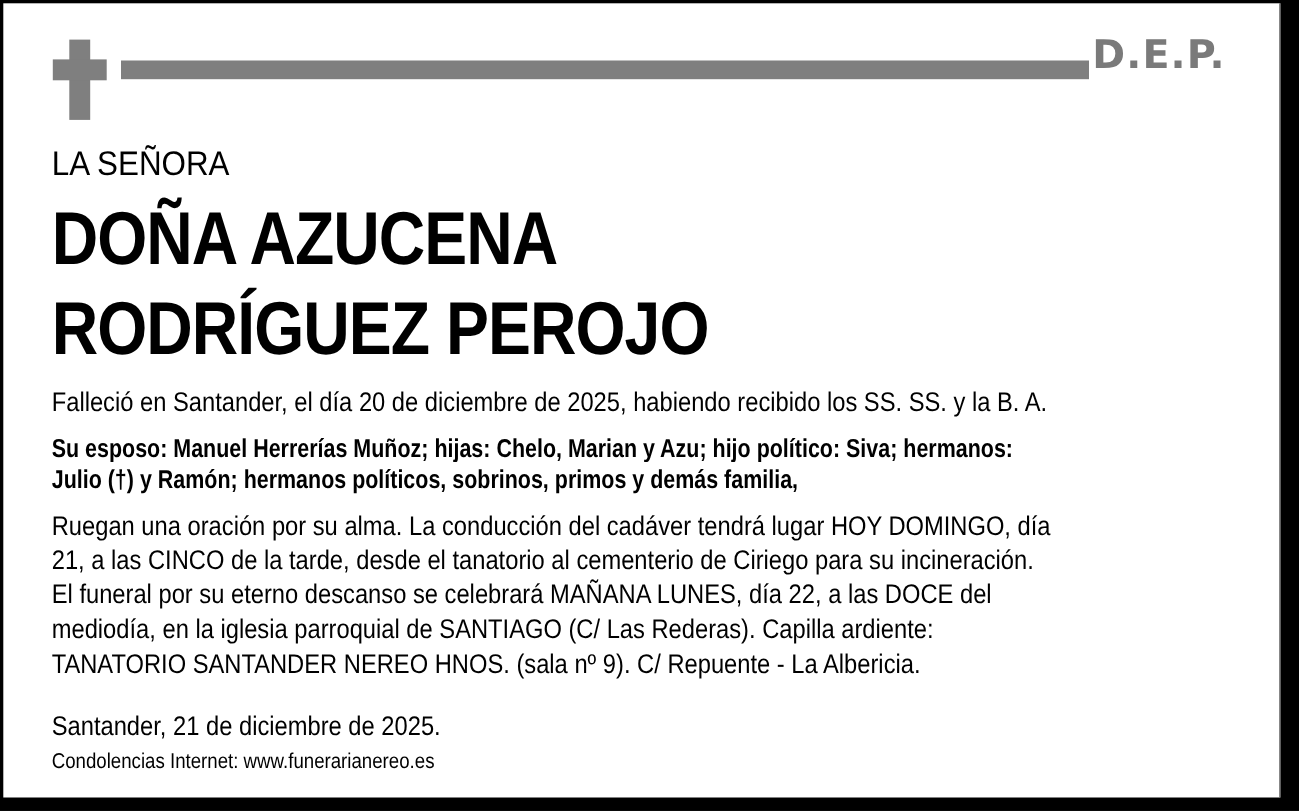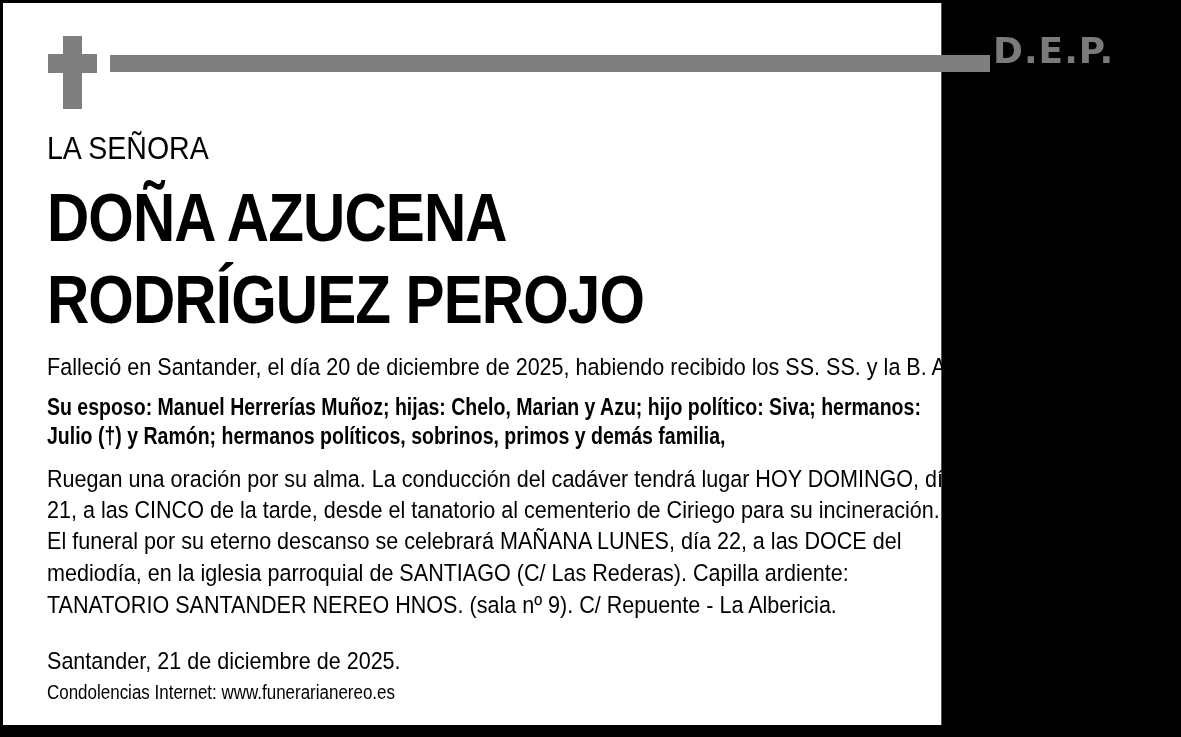--- a/index.html
+++ b/index.html
@@ -10,21 +10,21 @@
     body {
       width: 1181px;
       height: 737px;
       position: relative;
       overflow: hidden;
     }
     .card {
       position: absolute;
       left: 3px;
       top: 3px;
-      width: 939px;
+      width: 1161px;
       height: 722px;
       background: #fff;
       border-right: 1px solid #555;
       box-sizing: border-box;
     }
     .bottom-band {
       position: absolute;
       left: 0;
       top: 726px;
       width: 1181px;

